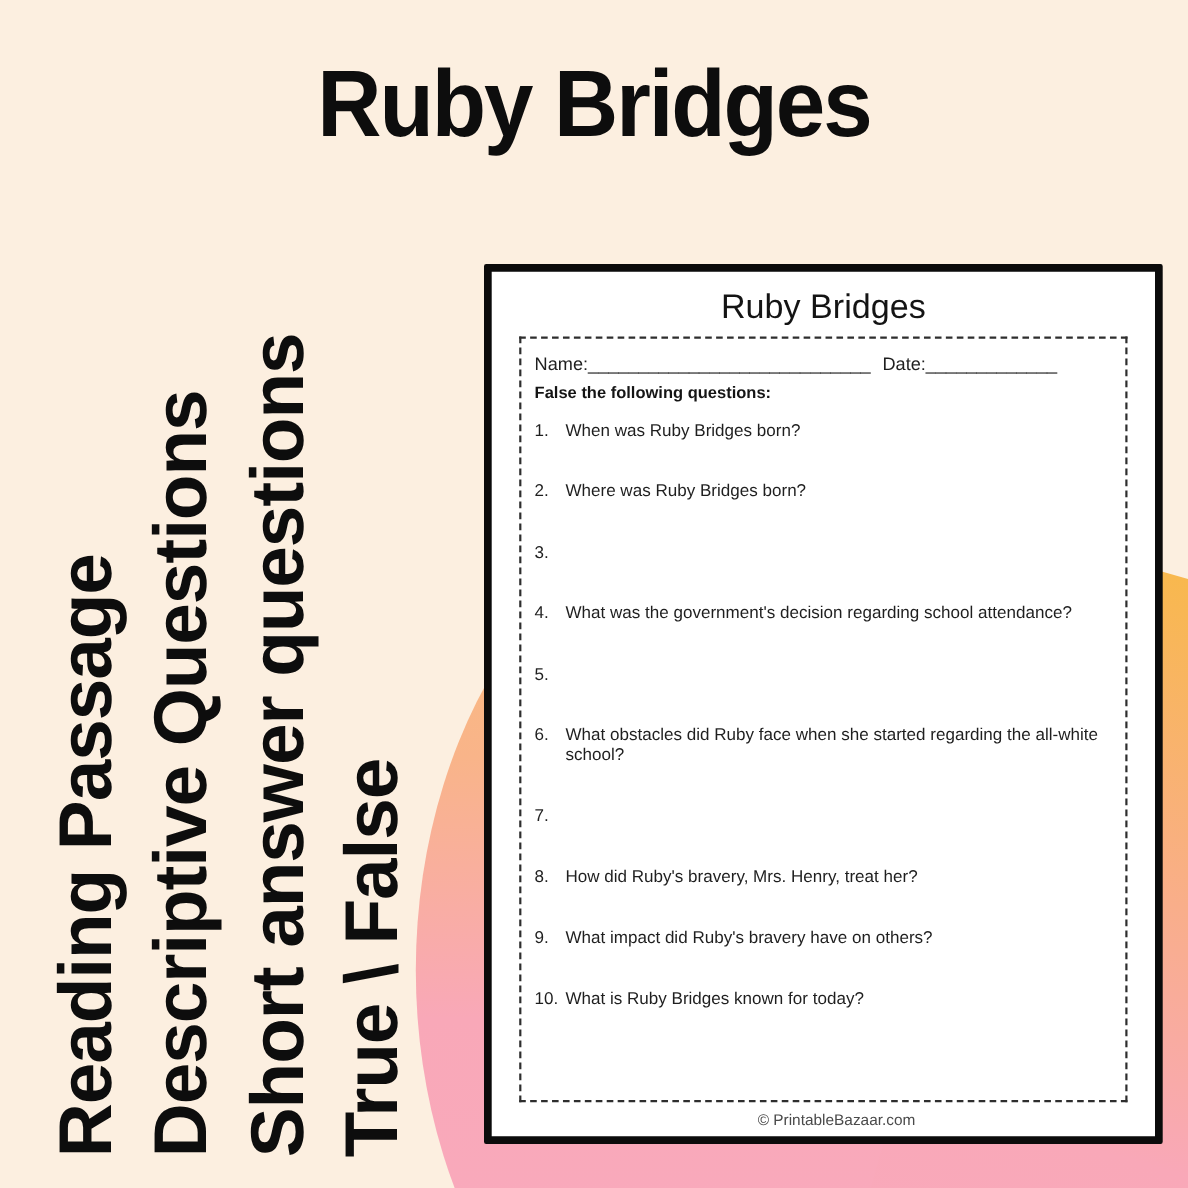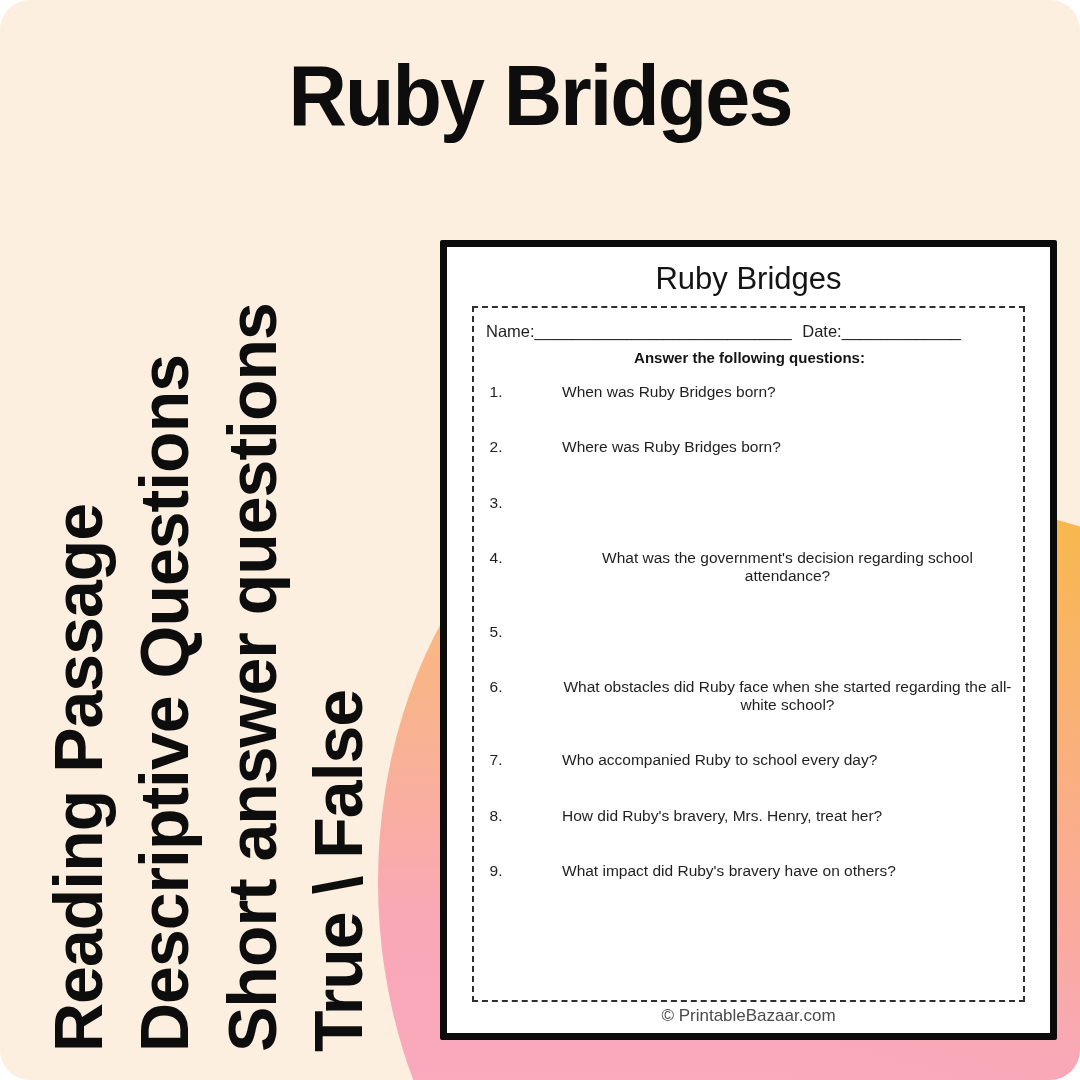--- a/index.html
+++ b/index.html
@@ -11,21 +11,20 @@
     --paper:#ffffff;
     --ink:#0d0d0d;
     --text:#1f1f1f;
     --muted:#4a4a4a;
   }
   html,body{margin:0;padding:0;}
   body{font-family:"Liberation Sans","DejaVu Sans",sans-serif;}
   .canvas{
     position:relative;width:1080px;height:1080px;overflow:hidden;
     background:var(--background);
-    border-radius:30px;
   }
   
   .blob{position:absolute;}
   .blob-left{
     left:378px;top:442px;width:660px;height:880px;border-radius:50%;
     background:linear-gradient(180deg,#fac07a 0%,#f9b489 28%,var(--pink) 55%,var(--pink_deep) 100%);
   }
   .blob-right{
     left:960px;top:492px;width:460px;height:900px;
     transform:rotate(16deg);transform-origin:0 0;
@@ -51,45 +50,45 @@
     box-sizing:border-box;border:7px solid #0b0b0b;border-radius:2px;
     background:var(--paper);
   }
   .sheet-title{
     margin-top:13px;text-align:center;
     font-size:31px;line-height:38px;font-weight:400;color:#141414;
   }
   .dashed-box{
     position:absolute;left:25px;top:59px;width:553px;height:696px;
     box-sizing:border-box;border:2px dashed #2e2e2e;
-    padding:12px 10px 0 10px;color:var(--text);text-align:center;
+    padding:12px 10px 0 10px;color:var(--text);
   }
   .name-row{
     display:flex;justify-content:space-between;align-items:baseline;
     font-size:16.5px;line-height:22px;white-space:nowrap;
   }
   .name-group{margin-left:2px;}
   .date-group{margin-right:52px;}
   .blank-line{letter-spacing:0;color:#1a1a1a;}
   .instruction{
     margin-top:7px;margin-left:2px;
     font-size:15px;line-height:18px;font-weight:700;color:#141414;
   }
   .questions{
     list-style:none;margin:16px 0 0 0;padding:0 0 0 2px;
   }
   .q-item{
     display:flex;align-items:flex-start;
     font-size:15.5px;line-height:18px;margin-bottom:37.4px;color:var(--text);
   }
   .q-num{width:20px;flex:0 0 20px;}
-  .q-text{padding-left:8px;margin-left:48px;}
+  .q-text{padding-left:8px;}
   .sheet-footer{
-    position:absolute;left:0;bottom:7px;width:100%;
-    text-align:center;font-size:17px;color:var(--muted);
+    position:absolute;left:12px;bottom:7px;width:100%;
+    text-align:center;font-size:14px;color:var(--muted);
   }
 </style>
 </head>
 <body>
 
 <div class="canvas">
 
   <div class="blob blob-left"></div>
   <div class="blob blob-right"></div>
 
@@ -106,21 +105,21 @@
     <div class="dashed-box">
       <div class="name-row">
         <span class="name-group">
           <span>Name:</span><span class="blank-line">____________________________</span>
         </span>
         <span class="date-group">
           <span>Date:</span><span class="blank-line">_____________</span>
         </span>
       </div>
 
-      <div class="instruction">Answer the following questions:</div>
+      <div class="instruction">False the following questions:</div>
 
       <ol class="questions">
         <li class="q-item">
           <span class="q-num">1.</span>
           <span class="q-text">When was Ruby Bridges born?</span>
         </li>
         <li class="q-item">
           <span class="q-num">2.</span>
           <span class="q-text">Where was Ruby Bridges born?</span>
         </li>
@@ -133,29 +132,32 @@
         </li>
         <li class="q-item">
           <span class="q-num">5.</span>
         </li>
         <li class="q-item">
           <span class="q-num">6.</span>
           <span class="q-text">What obstacles did Ruby face when she started regarding the all-white school?</span>
         </li>
         <li class="q-item">
           <span class="q-num">7.</span>
-          <span class="q-text">Who accompanied Ruby to school every day?</span>
         </li>
         <li class="q-item">
           <span class="q-num">8.</span>
           <span class="q-text">How did Ruby's bravery, Mrs. Henry, treat her?</span>
         </li>
         <li class="q-item">
           <span class="q-num">9.</span>
           <span class="q-text">What impact did Ruby's bravery have on others?</span>
+        </li>
+        <li class="q-item">
+          <span class="q-num">10.</span>
+          <span class="q-text">What is Ruby Bridges known for today?</span>
         </li>
       </ol>
     </div>
 
     <div class="sheet-footer">© PrintableBazaar.com</div>
   </div>
 
 </div>
 
 </body></html>

